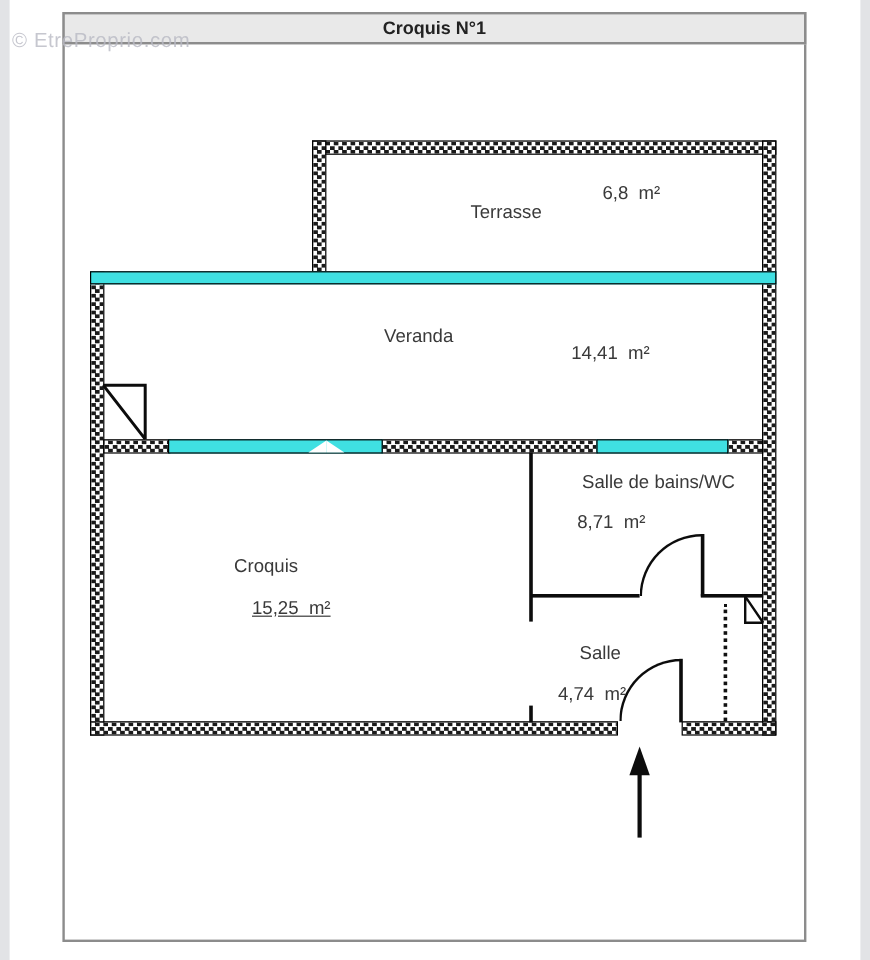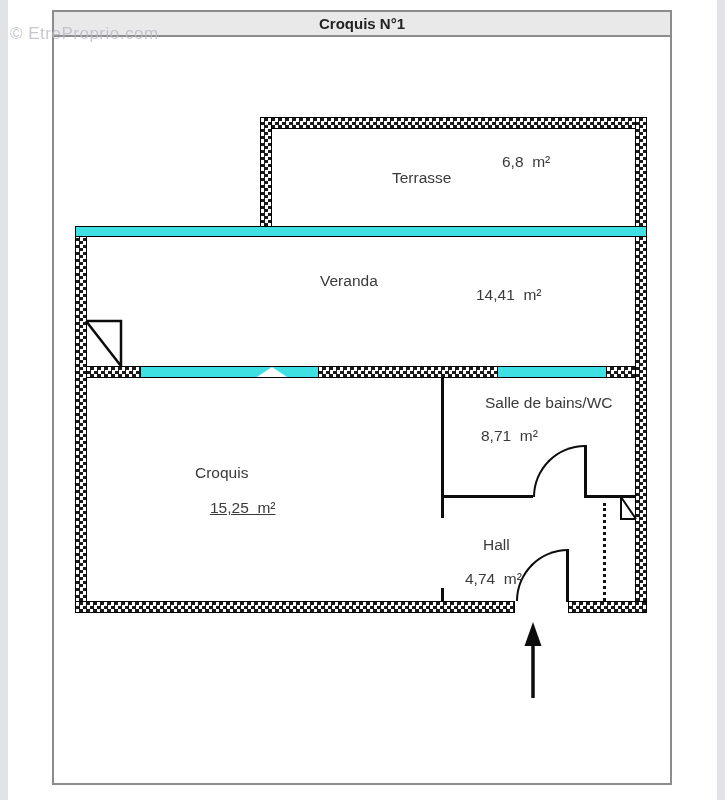--- a/index.html
+++ b/index.html
@@ -88,21 +88,21 @@
 
   <div class="label" style="left:320px;top:272px;">Veranda</div>
   <div class="label" style="left:428px;top:286px;margin-left:48px;">14,41  m²</div>
 
   <div class="label" style="left:485px;top:394px;">Salle de bains/WC</div>
   <div class="label" style="left:481px;top:427px;">8,71  m²</div>
 
   <div class="label" style="left:195px;top:464px;">Croquis</div>
   <div class="label" style="left:210px;top:499px;text-decoration:underline;">15,25  m²</div>
 
-  <div class="label" style="left:483px;top:536px;">Hall</div>
+  <div class="label" style="left:483px;top:536px;">Salle</div>
   <div class="label" style="left:465px;top:570px;">4,74  m²</div>
 
   <svg class="overlay" width="725" height="800" viewBox="0 0 725 800">
 
     <g>
       <path d="M86 321 H121 V366 M86 321 L121 366" fill="none" stroke="#0c0c0c" stroke-width="2.5"></path>
     </g>
 
     <g>
       <path d="M621 497 V519 H636 M621 497 L636 519" fill="none" stroke="#0c0c0c" stroke-width="2"></path>

